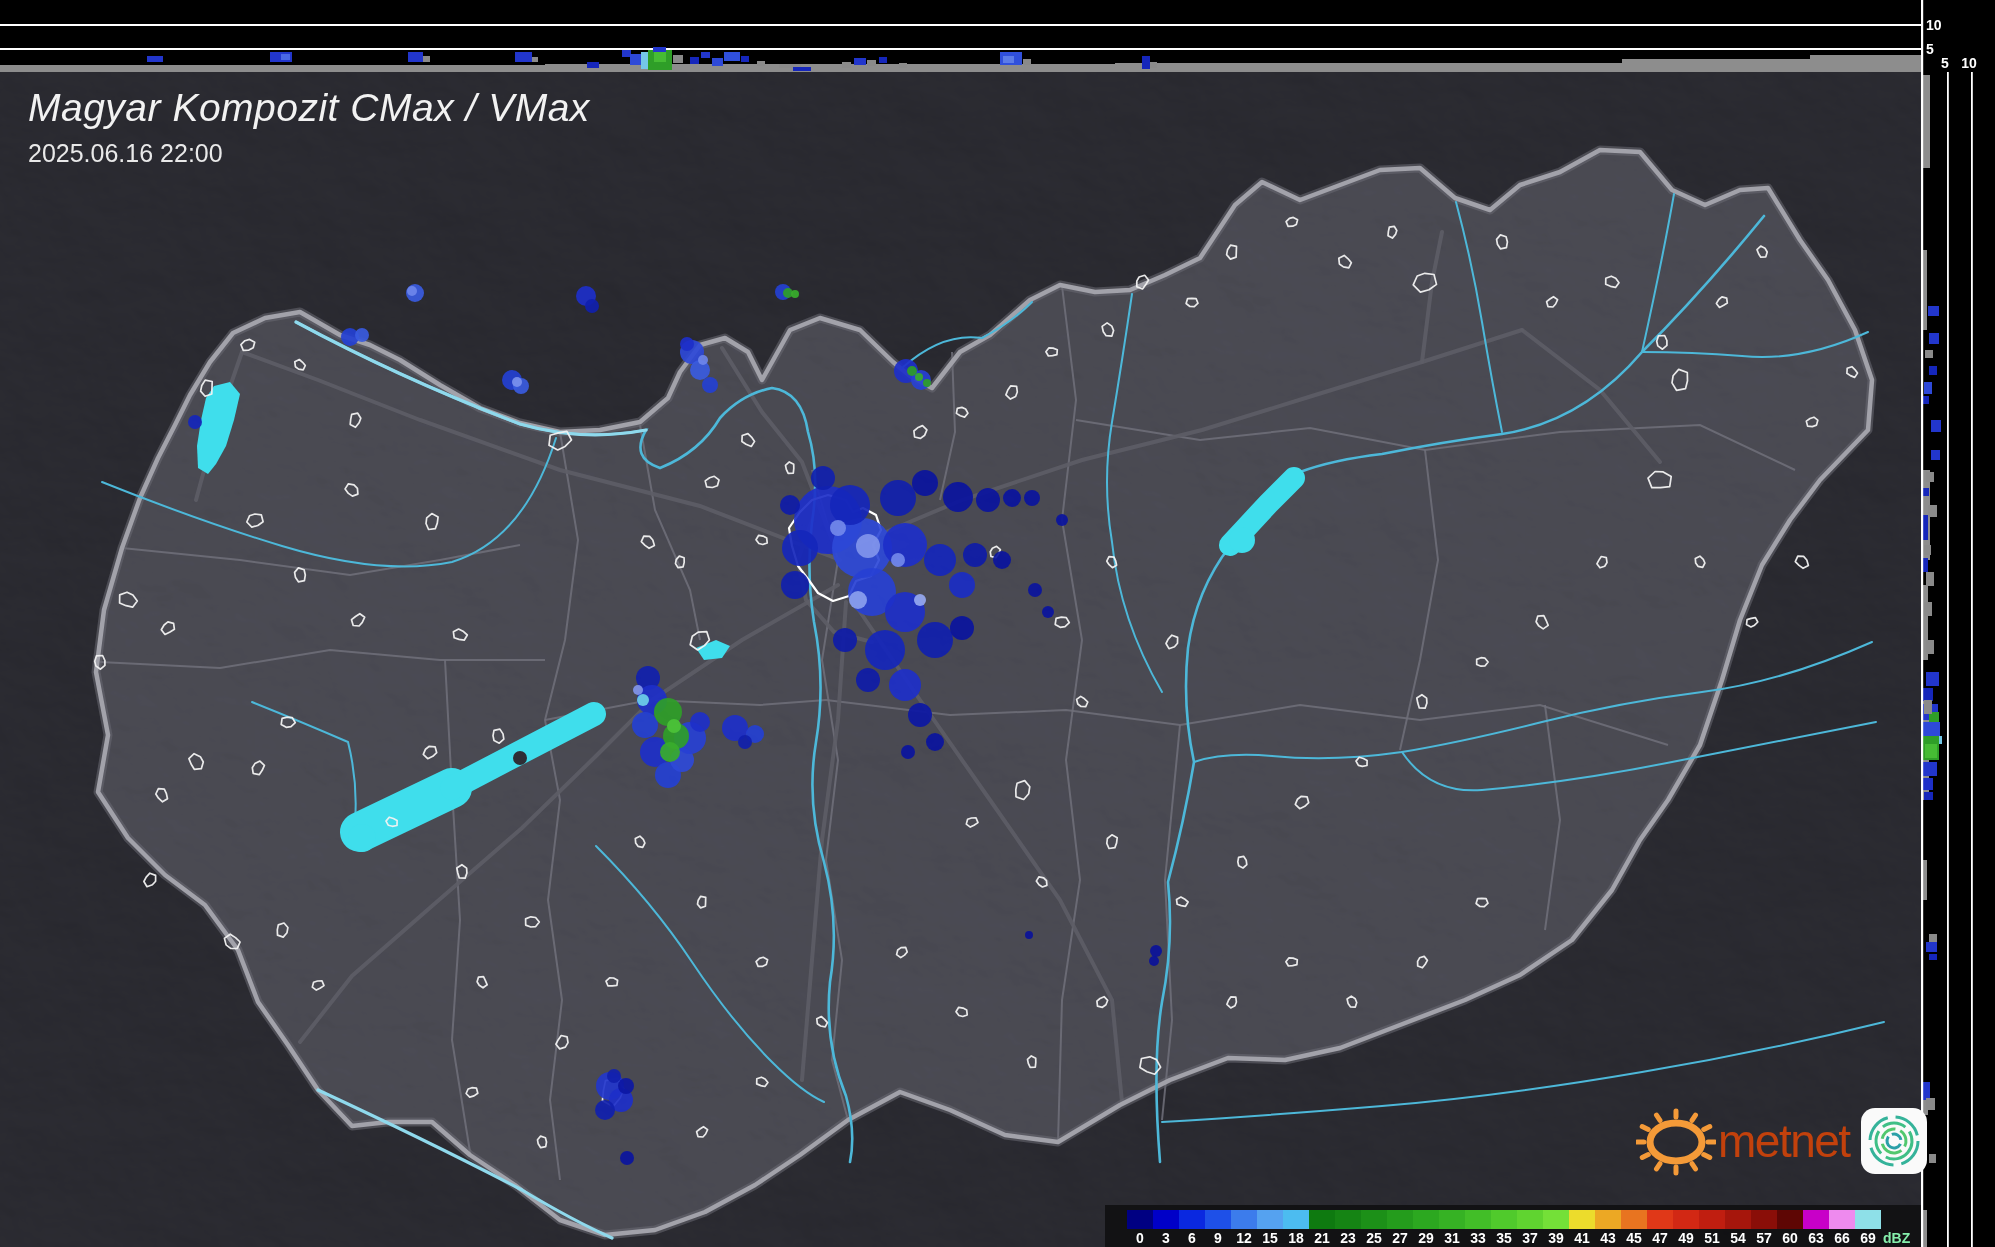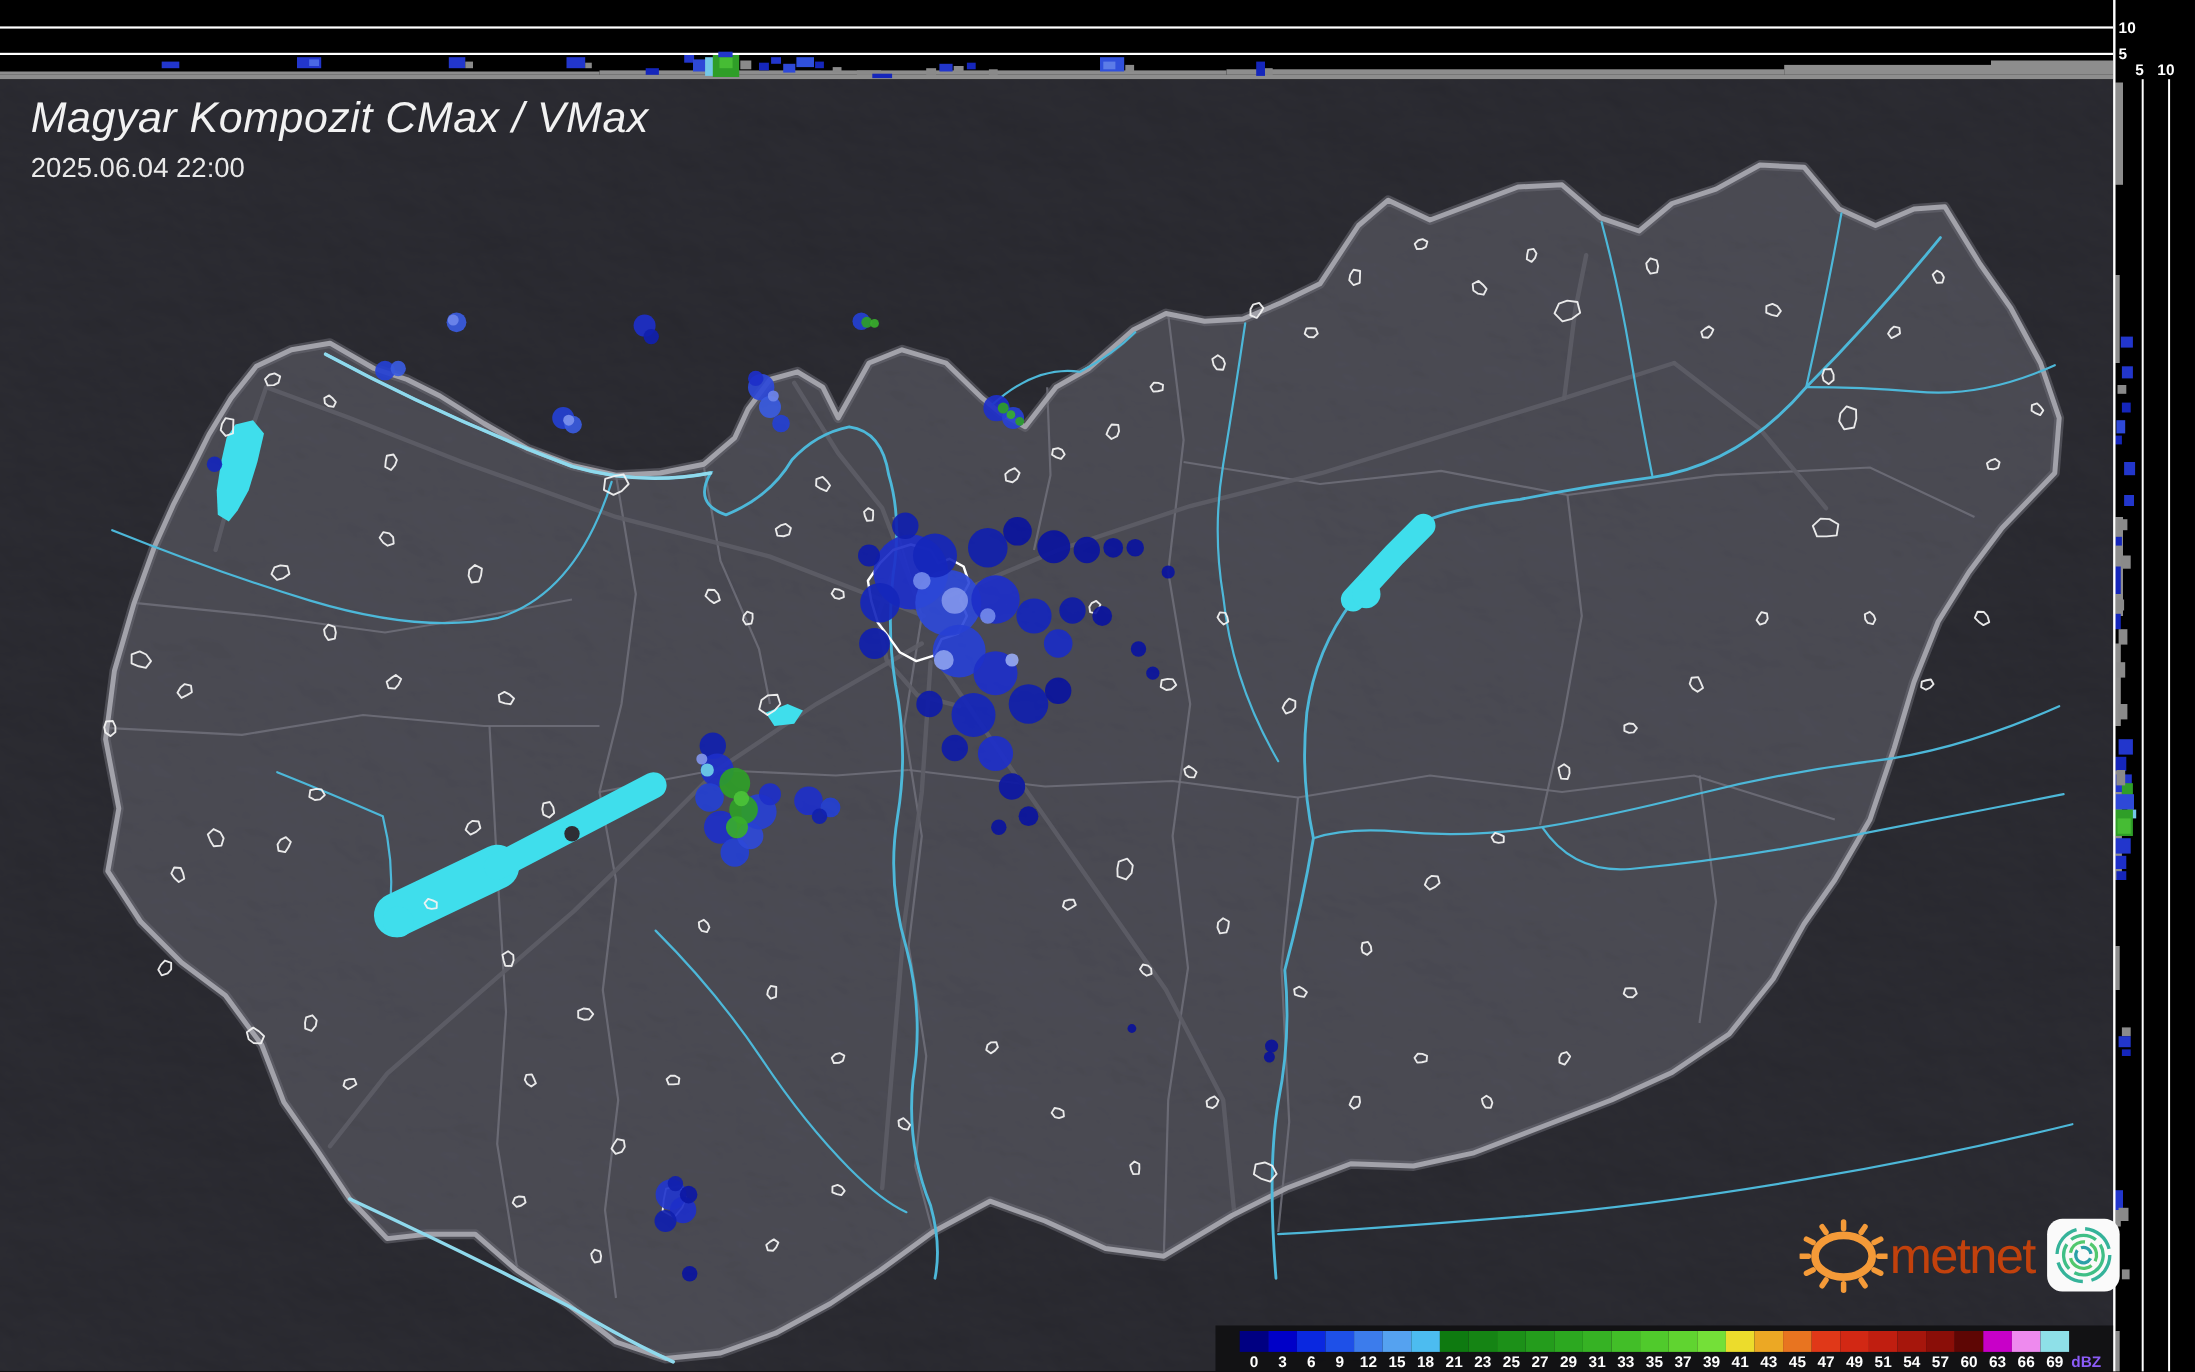--- a/index.html
+++ b/index.html
@@ -9,21 +9,21 @@
   .title-block{position:absolute;left:28px;top:86px;color:#f2f2f2;}
   .title{font-size:39px;font-weight:400;letter-spacing:0.5px;font-style:italic;}
   .timestamp{font-size:25px;margin-top:9px;color:#e9e9e9;}
   #colorbar{position:absolute;left:1105px;top:1205px;width:816px;height:42px;
             background:rgba(16,16,18,0.93);}
   .cb-blocks{position:absolute;left:22px;top:5px;height:19px;white-space:nowrap;font-size:0;}
   .cb-block{display:inline-block;width:26px;height:19px;}
   .cb-labels{position:absolute;left:22px;top:25px;white-space:nowrap;font-size:0;}
   .cb-label{display:inline-block;width:26px;text-align:center;color:#fff;
             font-size:14px;font-weight:700;}
-  .cb-unit{display:inline-block;width:44px;color:#8b5cf6;font-size:14px;font-weight:700;text-align:left;padding-left:2px;}
+  .cb-unit{display:inline-block;width:44px;color:#86efac;font-size:14px;font-weight:700;text-align:left;padding-left:2px;}
   #logo{position:absolute;left:1636px;top:1100px;display:flex;align-items:center;}
   .logo-text{color:#c2410c;font-size:46px;font-weight:500;letter-spacing:-1.5px;
              margin-left:2px;margin-right:10px;}
   text.axlbl{fill:#fff;font-family:"Liberation Sans",sans-serif;font-size:14px;font-weight:700;}
 </style>
 </head>
 <body>
 
 <div id="stage">
   <svg id="scene" width="1995" height="1247" viewBox="0 0 1995 1247">
@@ -367,21 +367,21 @@
       <rect x="1929" y="1154" width="7" height="9" fill="#8a8a8a"></rect>
       <rect x="1921" y="0" width="2.2" height="1247" fill="#fff"></rect>
       <text x="1926" y="30" class="axlbl">10</text>
       <text x="1926" y="54" class="axlbl">5</text>
       <text x="1945" y="68" class="axlbl" text-anchor="middle">5</text>
       <text x="1969" y="68" class="axlbl" text-anchor="middle">10</text>
     </svg>
 
   <div class="title-block">
     <div class="title">Magyar Kompozit CMax / VMax</div>
-    <div class="timestamp">2025.06.04 22:00</div>
+    <div class="timestamp">2025.06.16 22:00</div>
   </div>
 
   <div id="colorbar">
     <div class="cb-blocks" id="cb-blocks"><div class="cb-block" style="background: rgb(0, 0, 130);"></div><div class="cb-block" style="background: rgb(0, 0, 200);"></div><div class="cb-block" style="background: rgb(10, 40, 224);"></div><div class="cb-block" style="background: rgb(30, 80, 232);"></div><div class="cb-block" style="background: rgb(60, 124, 236);"></div><div class="cb-block" style="background: rgb(85, 162, 240);"></div><div class="cb-block" style="background: rgb(76, 188, 240);"></div><div class="cb-block" style="background: rgb(14, 122, 16);"></div><div class="cb-block" style="background: rgb(21, 132, 20);"></div><div class="cb-block" style="background: rgb(28, 144, 24);"></div><div class="cb-block" style="background: rgb(36, 156, 28);"></div><div class="cb-block" style="background: rgb(44, 168, 32);"></div><div class="cb-block" style="background: rgb(54, 178, 36);"></div><div class="cb-block" style="background: rgb(66, 190, 40);"></div><div class="cb-block" style="background: rgb(80, 202, 44);"></div><div class="cb-block" style="background: rgb(96, 212, 48);"></div><div class="cb-block" style="background: rgb(116, 224, 56);"></div><div class="cb-block" style="background: rgb(236, 220, 44);"></div><div class="cb-block" style="background: rgb(236, 168, 36);"></div><div class="cb-block" style="background: rgb(232, 116, 32);"></div><div class="cb-block" style="background: rgb(224, 56, 24);"></div><div class="cb-block" style="background: rgb(210, 40, 20);"></div><div class="cb-block" style="background: rgb(192, 30, 16);"></div><div class="cb-block" style="background: rgb(166, 22, 12);"></div><div class="cb-block" style="background: rgb(138, 14, 8);"></div><div class="cb-block" style="background: rgb(94, 6, 4);"></div><div class="cb-block" style="background: rgb(200, 0, 200);"></div><div class="cb-block" style="background: rgb(238, 138, 238);"></div><div class="cb-block" style="background: rgb(142, 224, 232);"></div></div>
     <div class="cb-labels" id="cb-labels"><span class="cb-label">0</span><span class="cb-label">3</span><span class="cb-label">6</span><span class="cb-label">9</span><span class="cb-label">12</span><span class="cb-label">15</span><span class="cb-label">18</span><span class="cb-label">21</span><span class="cb-label">23</span><span class="cb-label">25</span><span class="cb-label">27</span><span class="cb-label">29</span><span class="cb-label">31</span><span class="cb-label">33</span><span class="cb-label">35</span><span class="cb-label">37</span><span class="cb-label">39</span><span class="cb-label">41</span><span class="cb-label">43</span><span class="cb-label">45</span><span class="cb-label">47</span><span class="cb-label">49</span><span class="cb-label">51</span><span class="cb-label">54</span><span class="cb-label">57</span><span class="cb-label">60</span><span class="cb-label">63</span><span class="cb-label">66</span><span class="cb-label">69</span><span class="cb-unit">dBZ</span></div>
   </div>
 
   <div id="logo">
     <svg id="sun-svg" width="80" height="82">
         <ellipse cx="40" cy="42" rx="26" ry="19" fill="none" stroke="#f49a38" stroke-width="7"></ellipse>

